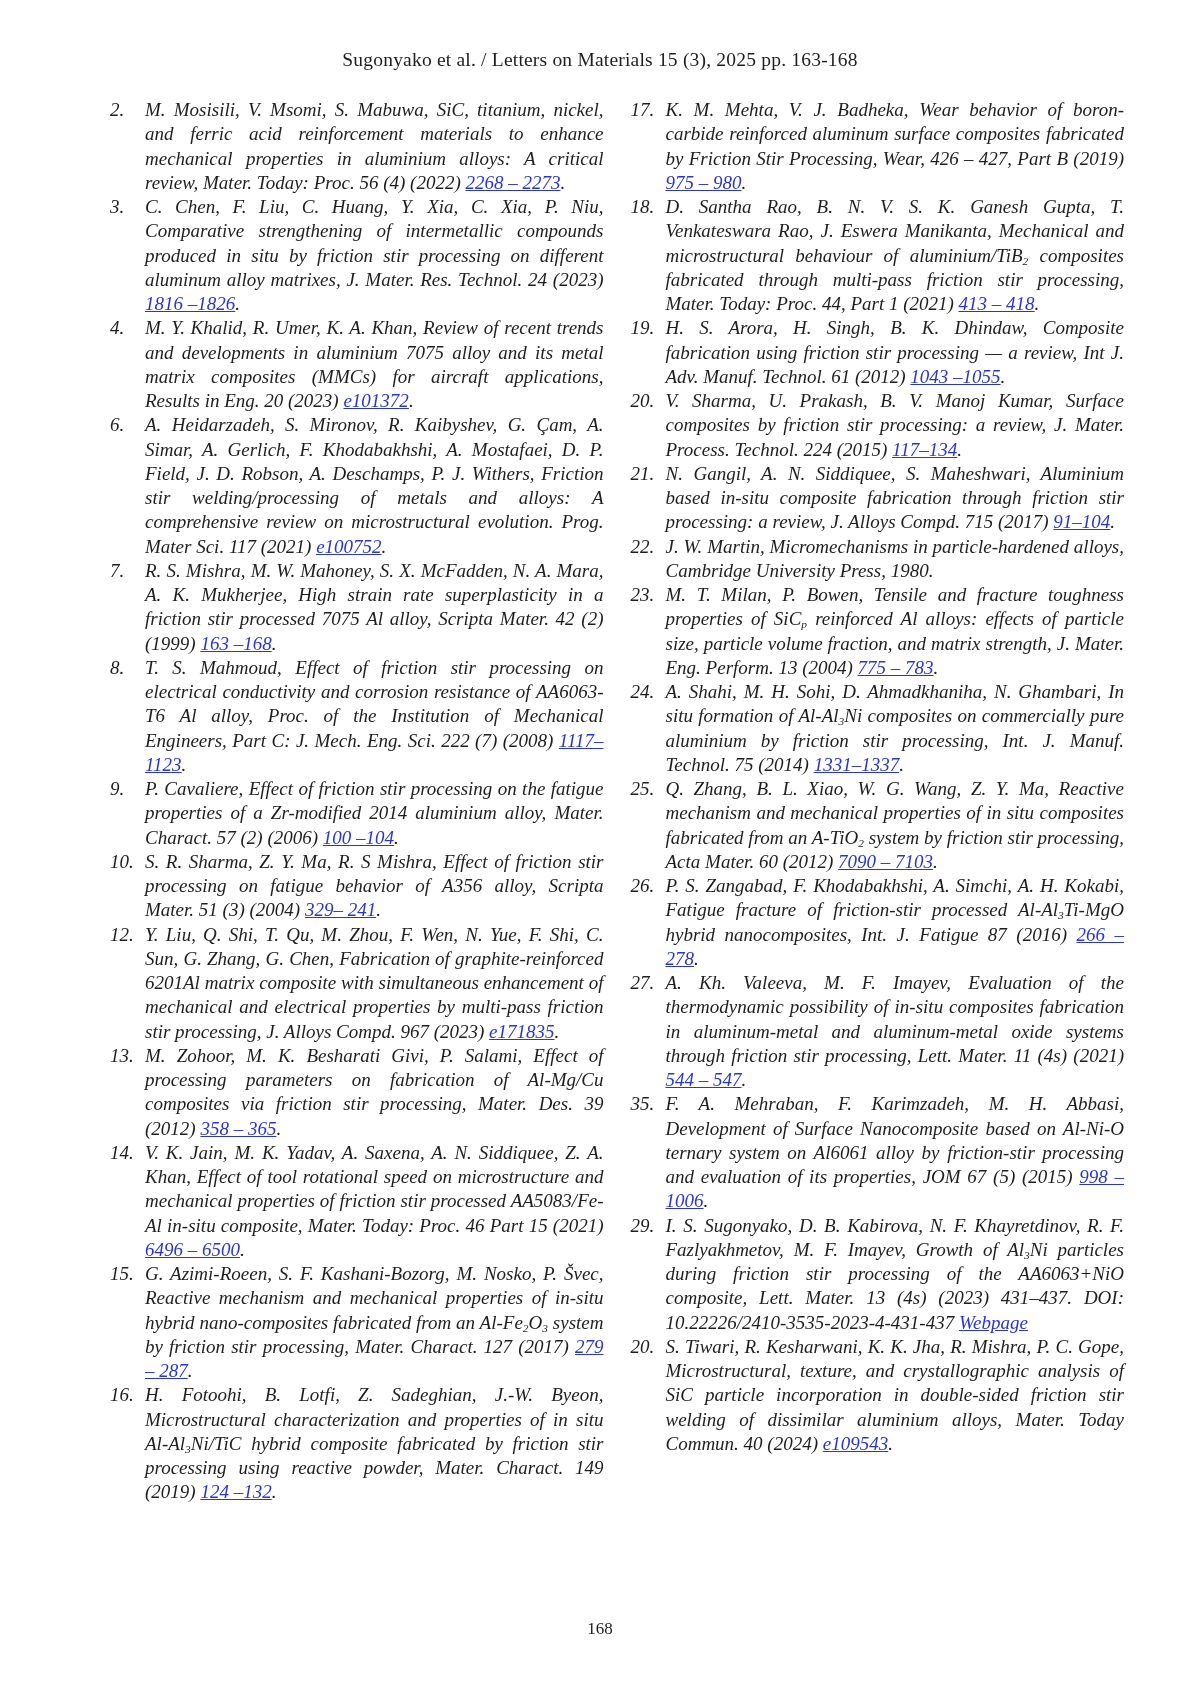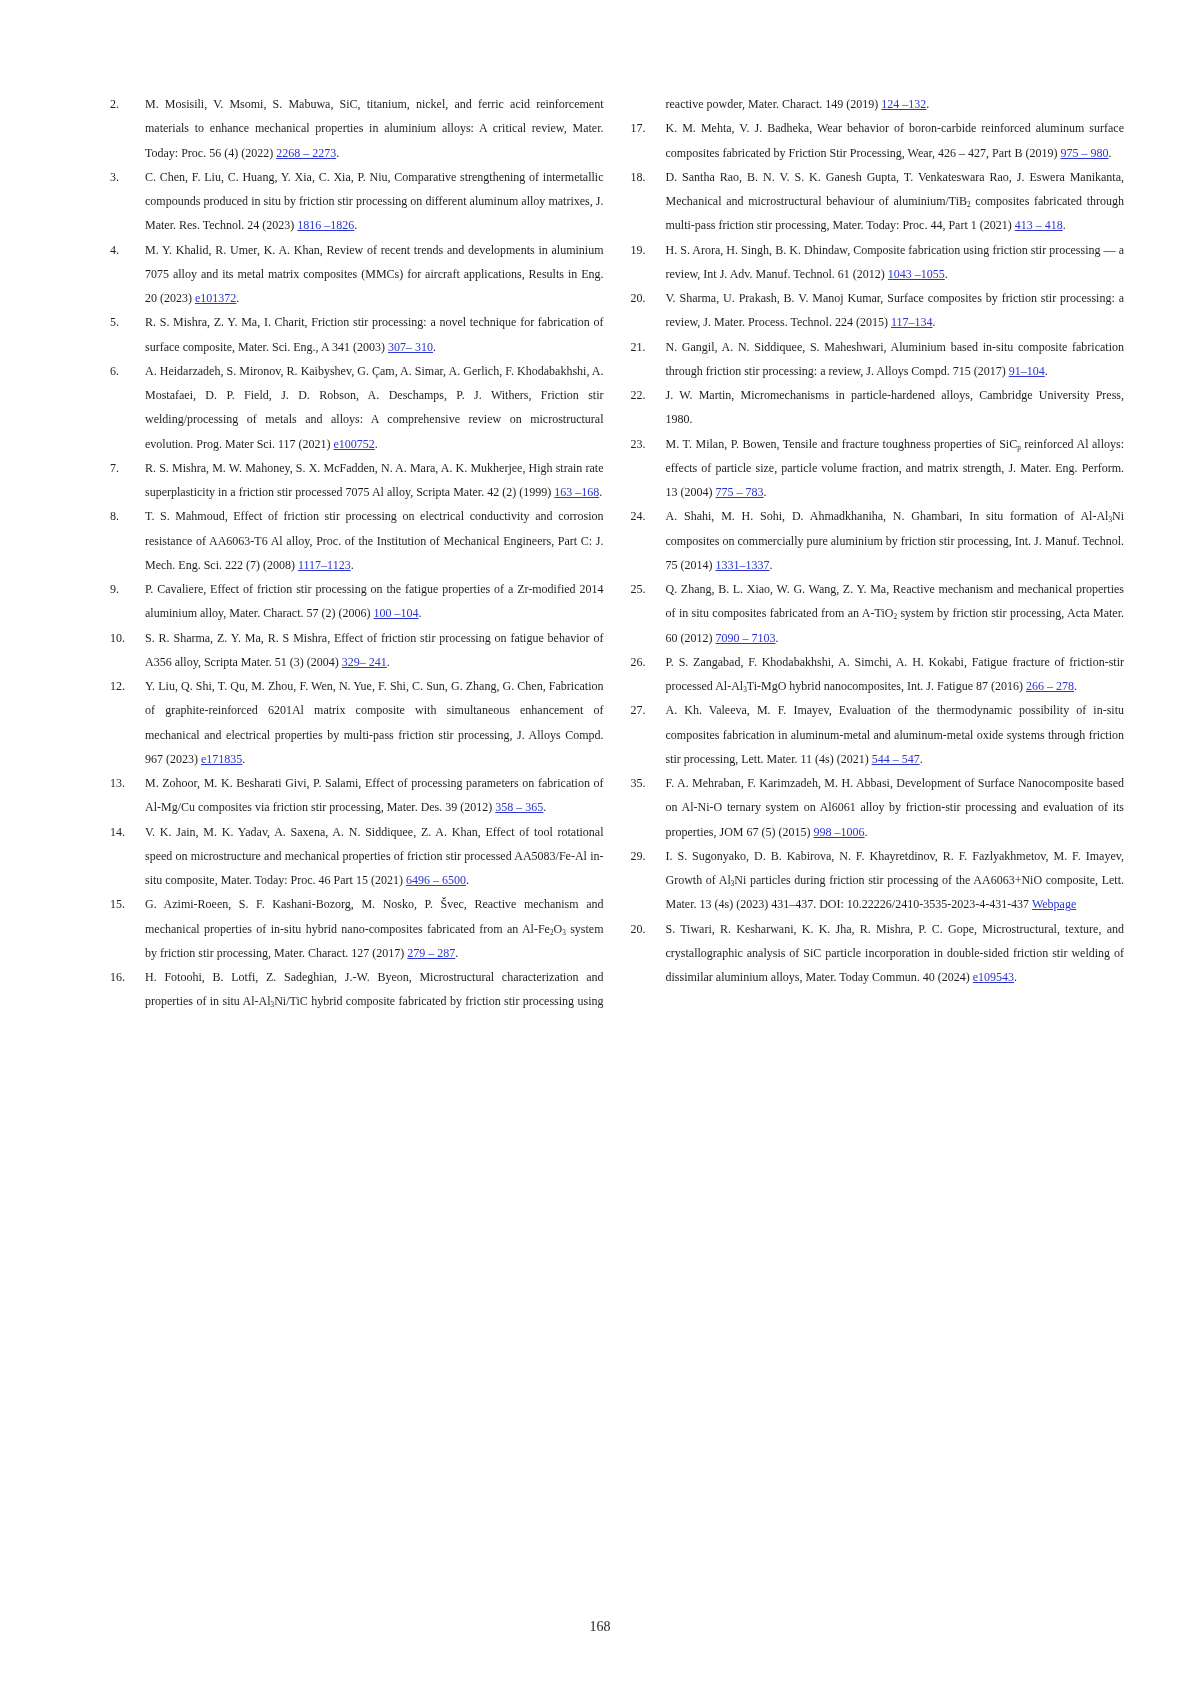--- a/index.html
+++ b/index.html
@@ -18,27 +18,28 @@
     left: 0;
     right: 0;
     text-align: center;
     font-size: 19.5px;
     letter-spacing: 0.2px;
     color: #1e1e1e;
   }
   .refs {
     position: absolute;
     left: 110px;
-    top: 92px;
+    top: 98px;
     width: 1014px;
     column-count: 2;
     column-gap: 27px;
-    font-size: 12px;
+    font-size: 19px;
     line-height: 24.25px;
     text-align: justify;
+    font-style: italic;
   }
   .ref {
     padding-left: 35px;
     text-indent: -35px;
   }
   .ref .num {
     display: inline-block;
     width: 35px;
     text-indent: 0;
   }
@@ -51,34 +52,34 @@
     font-size: 0.6em;
     line-height: 0;
     vertical-align: -0.25em;
   }
   .page-number {
     position: absolute;
     top: 1619px;
     left: 0;
     right: 0;
     text-align: center;
-    font-size: 14px;
+    font-size: 17px;
     color: #1e1e1e;
   }
 </style>
 </head>
 <body>
 
 <div class="page">
+  <div class="running-head">Sugonyako et al. / Letters on Materials 15 (3), 2025 pp. 163-168</div>
 
   <div class="refs">
       <div class="ref"><span class="num">2.</span><span>M. Mosisili, V. Msomi, S. Mabuwa, SiC, titanium, nickel, and ferric acid reinforcement materials to enhance mechanical properties in aluminium alloys: A critical review, Mater. Today: Proc. 56 (4) (2022) </span><a class="ref-link" href="#">2268 – 2273</a><span>.</span></div>
       <div class="ref"><span class="num">3.</span><span>C. Chen, F. Liu, C. Huang, Y. Xia, C. Xia, P. Niu, Comparative strengthening of intermetallic compounds produced in situ by friction stir processing on different aluminum alloy matrixes, J. Mater. Res. Technol. 24 (2023) </span><a class="ref-link" href="#">1816 –1826</a><span>.</span></div>
       <div class="ref"><span class="num">4.</span><span>M. Y. Khalid, R. Umer, K. A. Khan, Review of recent trends and developments in aluminium 7075 alloy and its metal matrix composites (MMCs) for aircraft applications, Results in Eng. 20 (2023) </span><a class="ref-link" href="#">e101372</a><span>.</span></div>
-      <div class="ref"><span class="num">5.</span><span>R. S. Mishra, Z. Y. Ma, I. Charit, Friction stir processing: a novel technique for fabrication of surface composite, Mater. Sci. Eng., A 341 (2003) </span><a class="ref-link" href="#">307– 310</a><span>.</span></div>
       <div class="ref"><span class="num">6.</span><span>A. Heidarzadeh, S. Mironov, R. Kaibyshev, G. Çam, A. Simar, A. Gerlich, F. Khodabakhshi, A. Mostafaei, D. P. Field, J. D. Robson, A. Deschamps, P. J. Withers, Friction stir welding/processing of metals and alloys: A comprehensive review on microstructural evolution. Prog. Mater Sci. 117 (2021) </span><a class="ref-link" href="#">e100752</a><span>.</span></div>
       <div class="ref"><span class="num">7.</span><span>R. S. Mishra, M. W. Mahoney, S. X. McFadden, N. A. Mara, A. K. Mukherjee, High strain rate superplasticity in a friction stir processed 7075 Al alloy, Scripta Mater. 42 (2) (1999) </span><a class="ref-link" href="#">163 –168</a><span>.</span></div>
       <div class="ref"><span class="num">8.</span><span>T. S. Mahmoud, Effect of friction stir processing on electrical conductivity and corrosion resistance of AA6063-T6 Al alloy, Proc. of the Institution of Mechanical Engineers, Part C: J. Mech. Eng. Sci. 222 (7) (2008) </span><a class="ref-link" href="#">1117–1123</a><span>.</span></div>
       <div class="ref"><span class="num">9.</span><span>P. Cavaliere, Effect of friction stir processing on the fatigue properties of a Zr-modified 2014 aluminium alloy, Mater. Charact. 57 (2) (2006) </span><a class="ref-link" href="#">100 –104</a><span>.</span></div>
       <div class="ref"><span class="num">10.</span><span>S. R. Sharma, Z. Y. Ma, R. S Mishra, Effect of friction stir processing on fatigue behavior of A356 alloy, Scripta Mater. 51 (3) (2004) </span><a class="ref-link" href="#">329– 241</a><span>.</span></div>
       <div class="ref"><span class="num">12.</span><span>Y. Liu, Q. Shi, T. Qu, M. Zhou, F. Wen, N. Yue, F. Shi, C. Sun, G. Zhang, G. Chen, Fabrication of graphite-reinforced 6201Al matrix composite with simultaneous enhancement of mechanical and electrical properties by multi-pass friction stir processing, J. Alloys Compd. 967 (2023) </span><a class="ref-link" href="#">e171835</a><span>.</span></div>
       <div class="ref"><span class="num">13.</span><span>M. Zohoor, M. K. Besharati Givi, P. Salami, Effect of processing parameters on fabrication of Al-Mg/Cu composites via friction stir processing, Mater. Des. 39 (2012) </span><a class="ref-link" href="#">358 – 365</a><span>.</span></div>
       <div class="ref"><span class="num">14.</span><span>V. K. Jain, M. K. Yadav, A. Saxena, A. N. Siddiquee, Z. A. Khan, Effect of tool rotational speed on microstructure and mechanical properties of friction stir processed AA5083/Fe-Al in-situ composite, Mater. Today: Proc. 46 Part 15 (2021) </span><a class="ref-link" href="#">6496 – 6500</a><span>.</span></div>
       <div class="ref"><span class="num">15.</span><span>G. Azimi-Roeen, S. F. Kashani-Bozorg, M. Nosko, P. Švec, Reactive mechanism and mechanical properties of in-situ hybrid nano-composites fabricated from an Al-Fe</span><sub>2</sub><span>O</span><sub>3</sub><span> system by friction stir processing, Mater. Charact. 127 (2017) </span><a class="ref-link" href="#">279 – 287</a><span>.</span></div>
       <div class="ref"><span class="num">16.</span><span>H. Fotoohi, B. Lotfi, Z. Sadeghian, J.-W. Byeon, Microstructural characterization and properties of in situ Al-Al</span><sub>3</sub><span>Ni/TiC hybrid composite fabricated by friction stir processing using reactive powder, Mater. Charact. 149 (2019) </span><a class="ref-link" href="#">124 –132</a><span>.</span></div>

